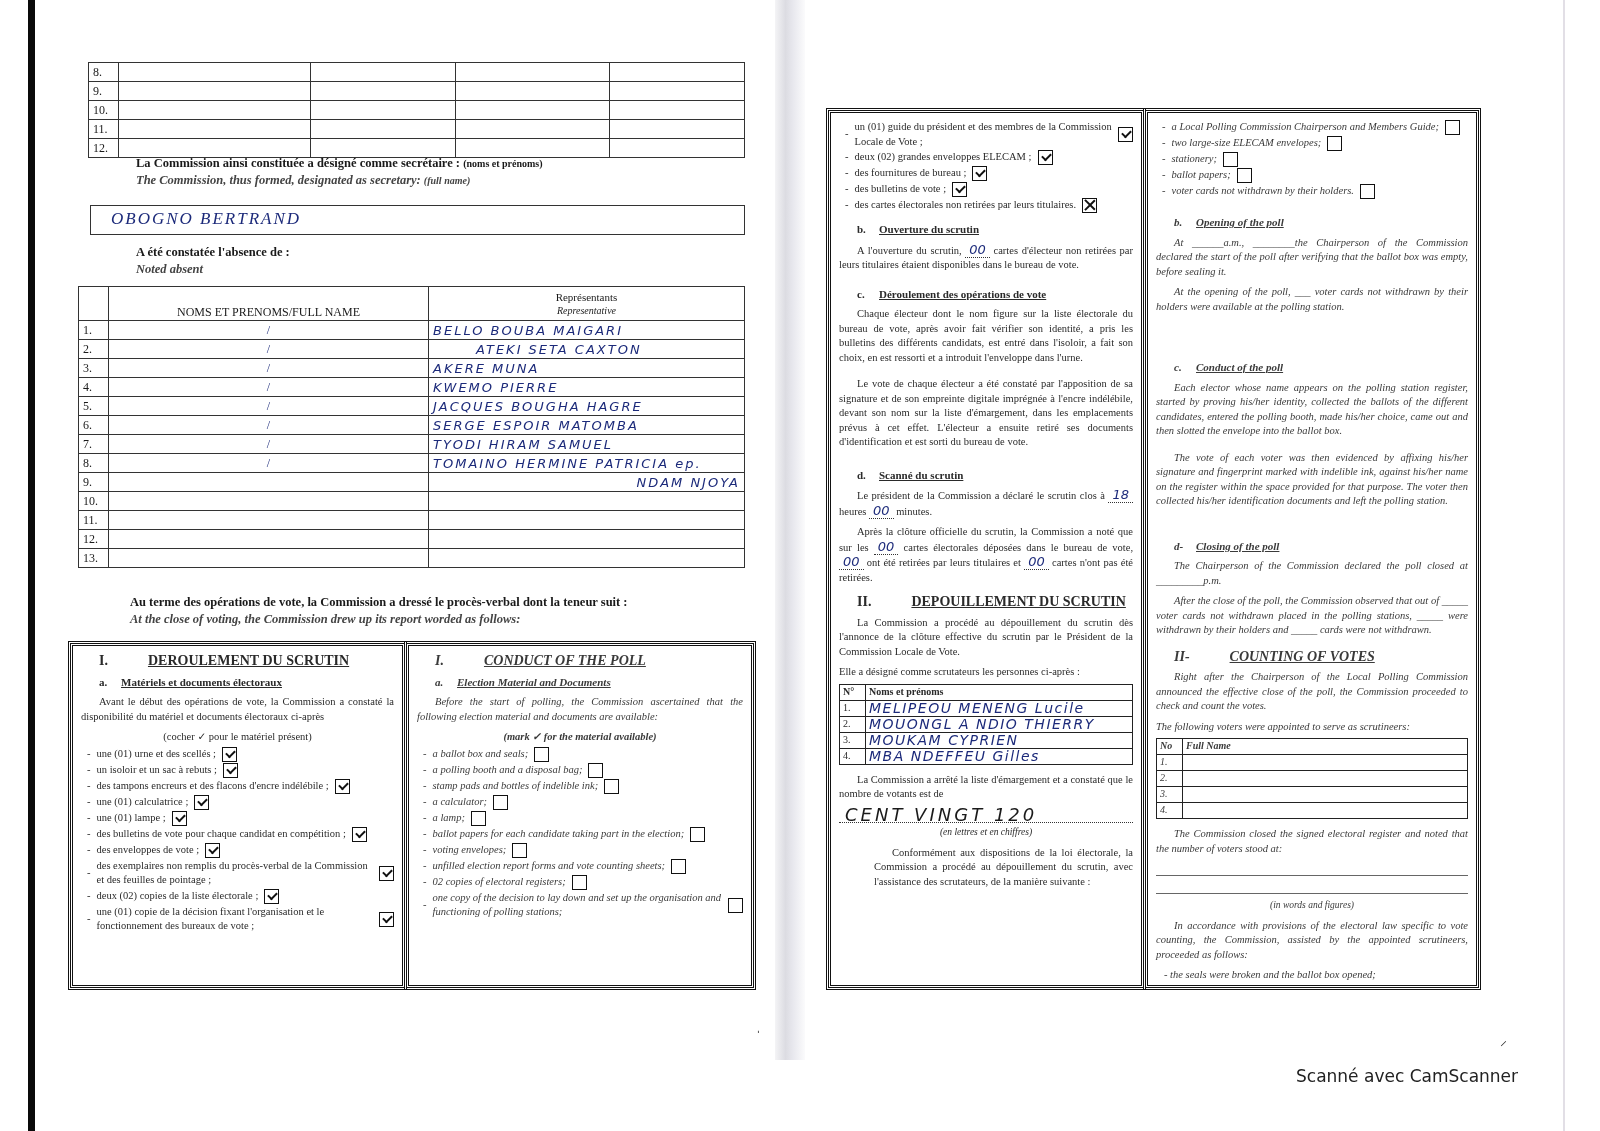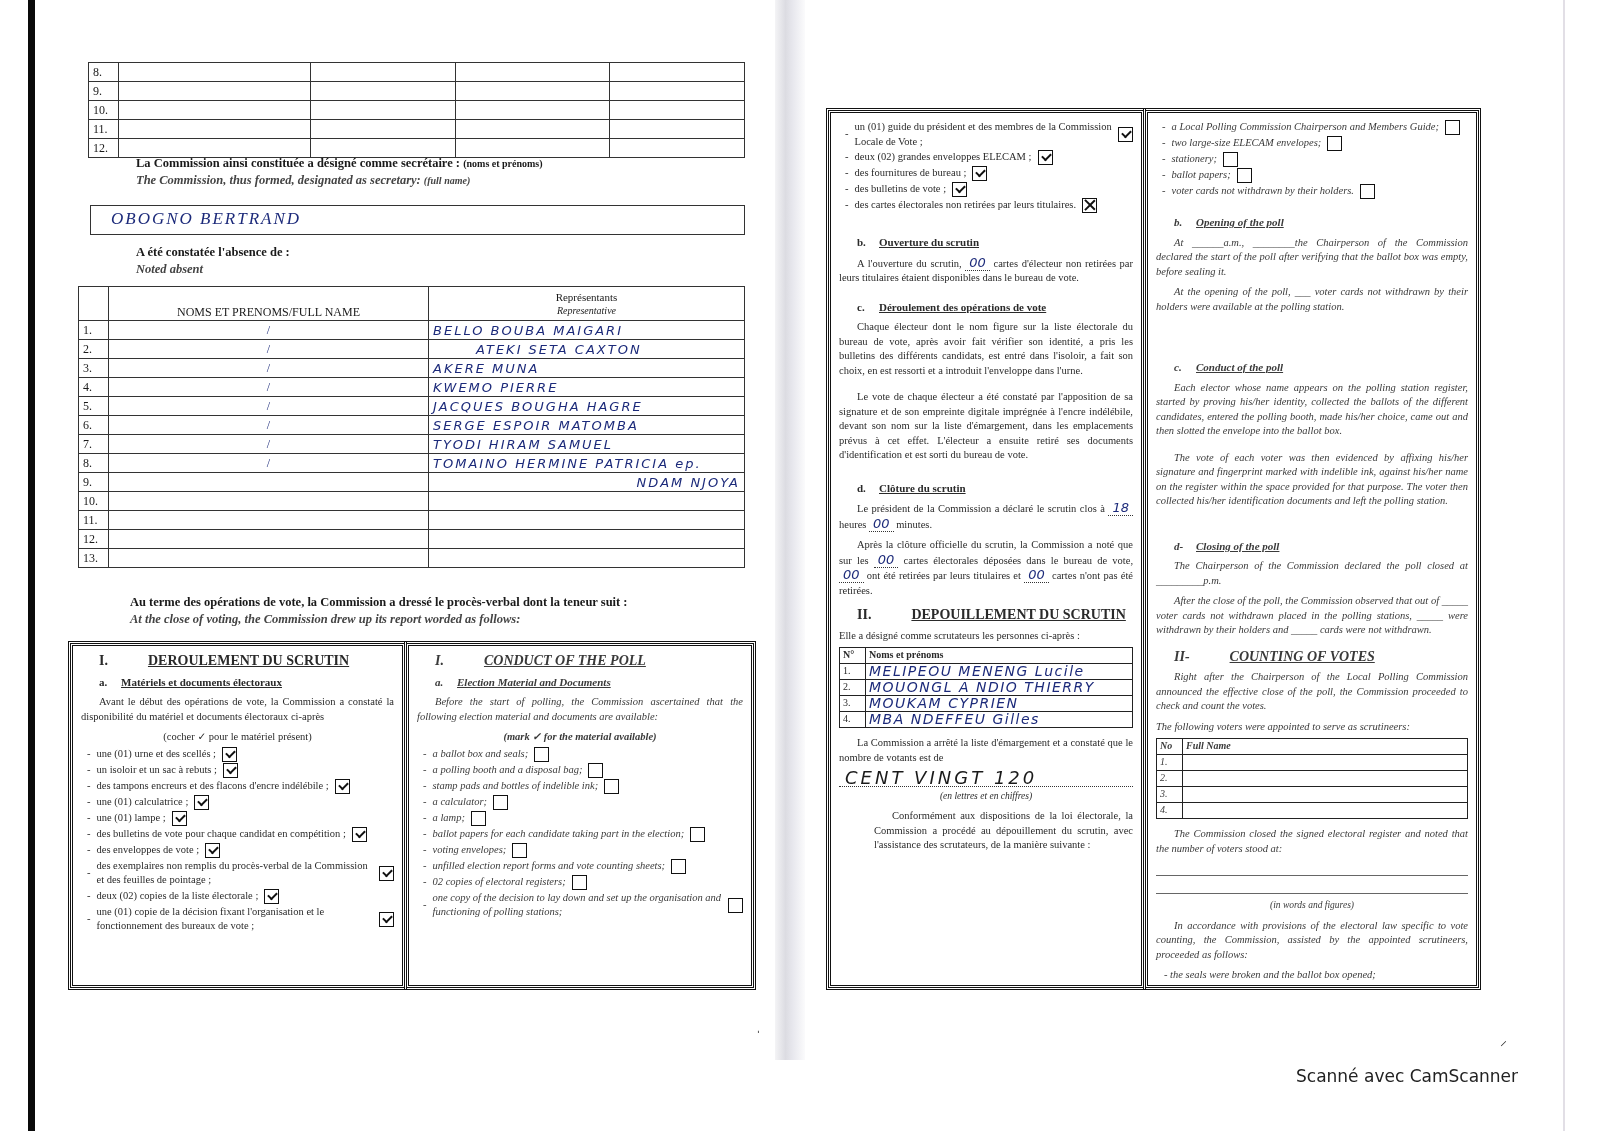--- a/index.html
+++ b/index.html
@@ -346,37 +346,37 @@
           <span>des bulletins de vote ;</span>
           <span class="cb checked"></span>
         </div>
         <div class="item">
           <span>-</span>
           <span>des cartes électorales non retirées par leurs titulaires.</span>
           <span class="cb crossed"></span>
         </div>
       </div>
 
-    <div class="h2" style="margin-top:22px;">
+    <div class="h2" style="margin-top:9px;">
       <span class="ltr">b.</span><span>Ouverture du scrutin</span>
     </div>
     <div class="para">
       <span>A l'ouverture du scrutin,</span>
       <span class="fill">00</span>
       <span>cartes d'électeur non retirées par leurs titulaires étaient disponibles dans le bureau de vote.</span>
     </div>
 
     <div class="h2" style="margin-top:14px;">
       <span class="ltr">c.</span><span>Déroulement des opérations de vote</span>
     </div>
     <div class="para">Chaque électeur dont le nom figure sur la liste électorale du bureau de vote, après avoir fait vérifier son identité, a pris les bulletins des différents candidats, est entré dans l'isoloir, a fait son choix, en est ressorti et a introduit l'enveloppe dans l'urne.</div>
     <div class="para" style="margin-top:12px;">Le vote de chaque électeur a été constaté par l'apposition de sa signature et de son empreinte digitale imprégnée à l'encre indélébile, devant son nom sur la liste d'émargement, dans les emplacements prévus à cet effet. L'électeur a ensuite retiré ses documents d'identification et est sorti du bureau de vote.</div>
 
     <div class="h2" style="margin-top:18px;">
-      <span class="ltr">d.</span><span>Clôture du scrutin</span>
+      <span class="ltr">d.</span><span>Scanné du scrutin</span>
     </div>
     <div class="para">
       <span>Le président de la Commission a déclaré le scrutin clos à</span>
       <span class="fill">18</span>
       <span>heures</span>
       <span class="fill">00</span>
       <span>minutes.</span>
     </div>
     <div class="para">
       <span>Après la clôture officielle du scrutin, la Commission a noté que sur les</span>
@@ -385,20 +385,21 @@
       <span class="fill">00</span>
       <span>ont été retirées par leurs titulaires et</span>
       <span class="fill">00</span>
       <span>cartes n'ont pas été retirées.</span>
     </div>
 
     <div class="h1" style="margin-top:10px;">
       <span>II.</span>
       <u>DEPOUILLEMENT DU SCRUTIN</u>
     </div>
+    <div class="para">La Commission a procédé au dépouillement du scrutin dès l'annonce de la clôture effective du scrutin par le Président de la Commission Locale de Vote.</div>
     <div>Elle a désigné comme scrutateurs les personnes ci-après :</div>
     <table class="stab">
       <thead>
           <tr>
         <th class="num">N°</th>
         <th>Noms et prénoms</th>
       </tr>
         </thead>
       <tbody id="fr-scrut">
           <tr>

